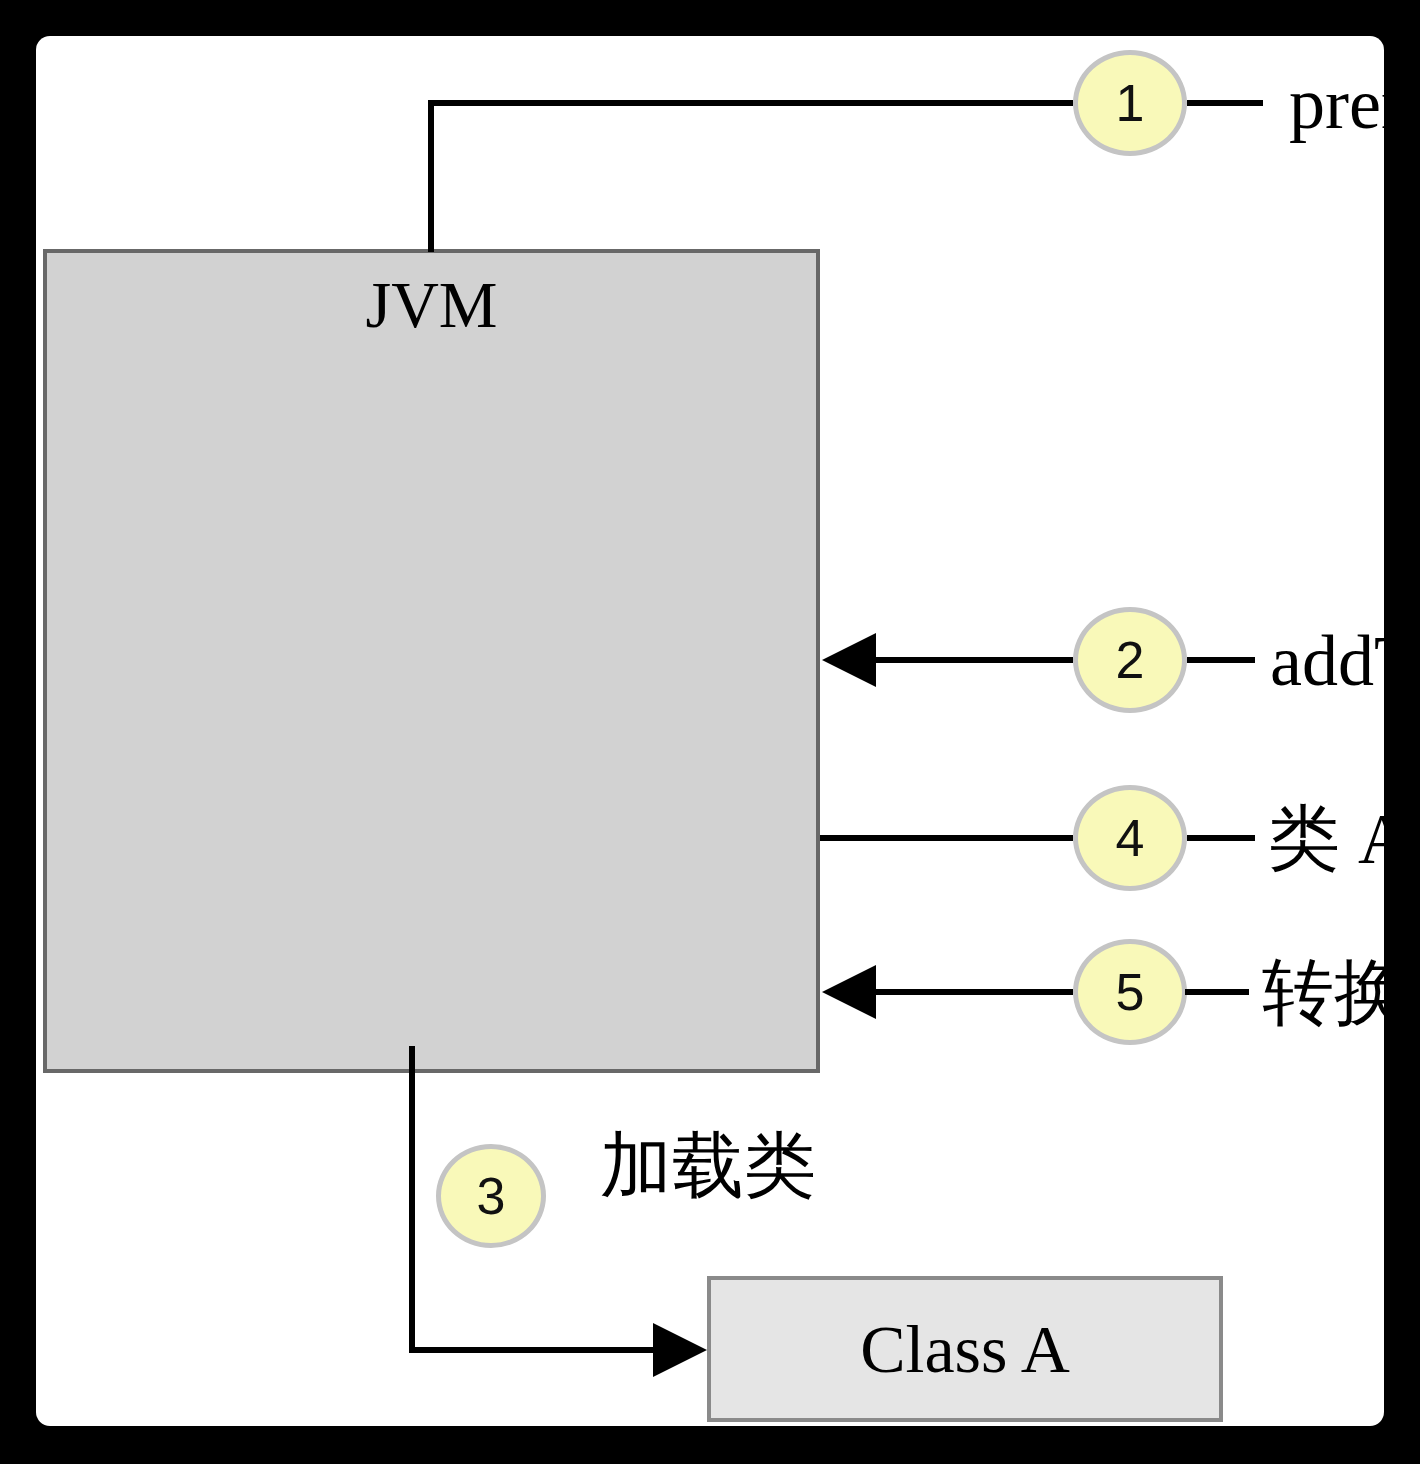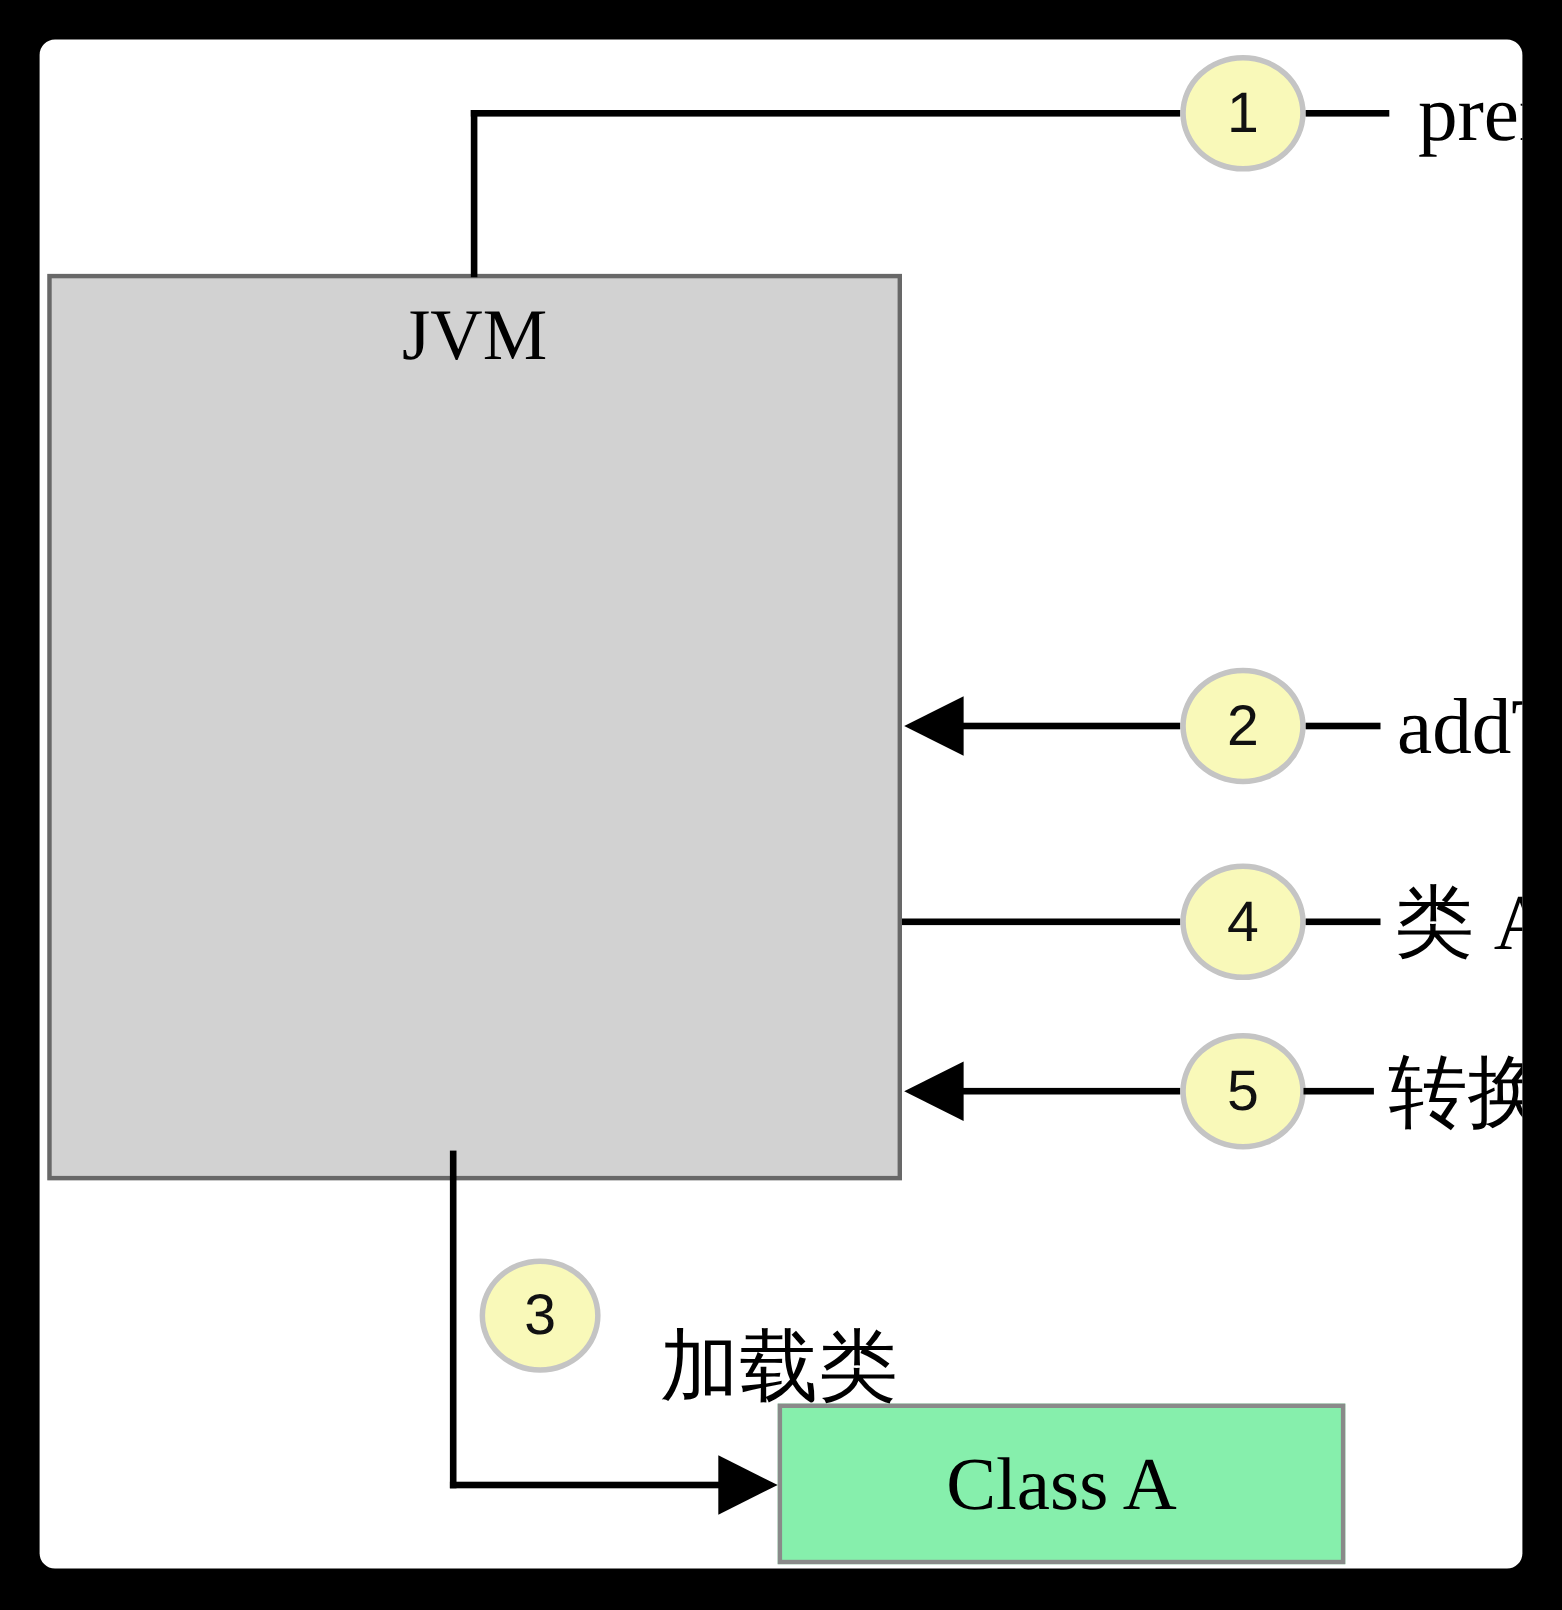--- a/index.html
+++ b/index.html
@@ -28,21 +28,21 @@
   }
   .classloader-box{
     left:32px;top:822px;width:687px;height:188px;
     background:#fff;border:4px solid #6e6e6e;
     box-sizing:border-box;
     display:flex;align-items:center;justify-content:center;
     font-size:64px;color:#000;
   }
   .classa-box{
     left:671px;top:1240px;width:516px;height:146px;
-    background:#86efac;border:4px solid #8a8a8a;
+    background:#e5e5e5;border:4px solid #8a8a8a;
     box-sizing:border-box;
     display:flex;align-items:center;justify-content:center;
     font-size:68px;color:#000;
   }
   
   .step-circle{
     width:114px;height:106px;border-radius:50%;
     background:#f9f9b9;border:5px solid #c4c4c4;
     box-sizing:border-box;
     display:flex;align-items:center;justify-content:center;
@@ -85,21 +85,21 @@
   .a3{left:617px;top:1287px;}
   
   .step-text{
     font-size:72px;color:#000;white-space:nowrap;
     transform:translateY(-50%);
   }
   .t1{left:1253px;top:68px;}
   .t2{left:1234px;top:625px;}
   .t4{left:1232px;top:803px;}
   .t5{left:1226px;top:957px;}
-  .t3{left:564px;top:1206px;}
+  .t3{left:564px;top:1130px;}
 </style>
 </head>
 <body>
 
 <div class="canvas">
 
   <div class="abs jvm-box">
     <div class="jvm-label">JVM</div>
   </div>
 

